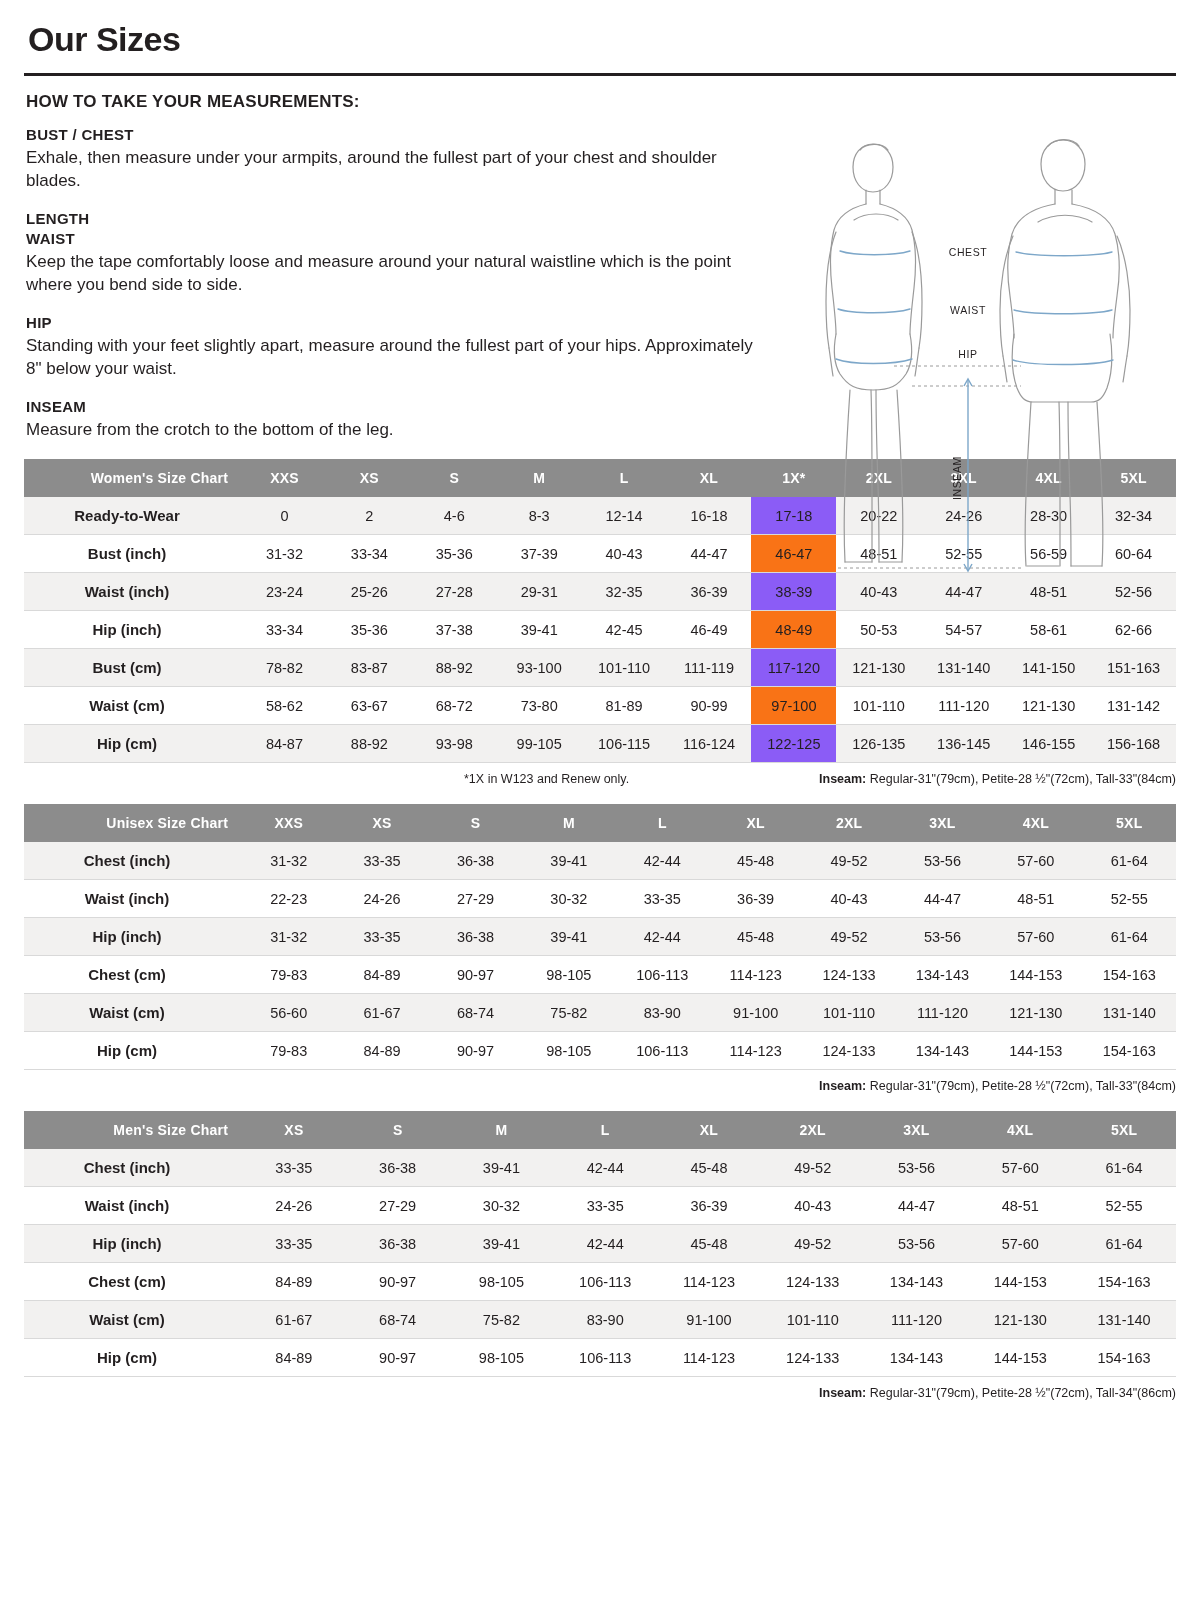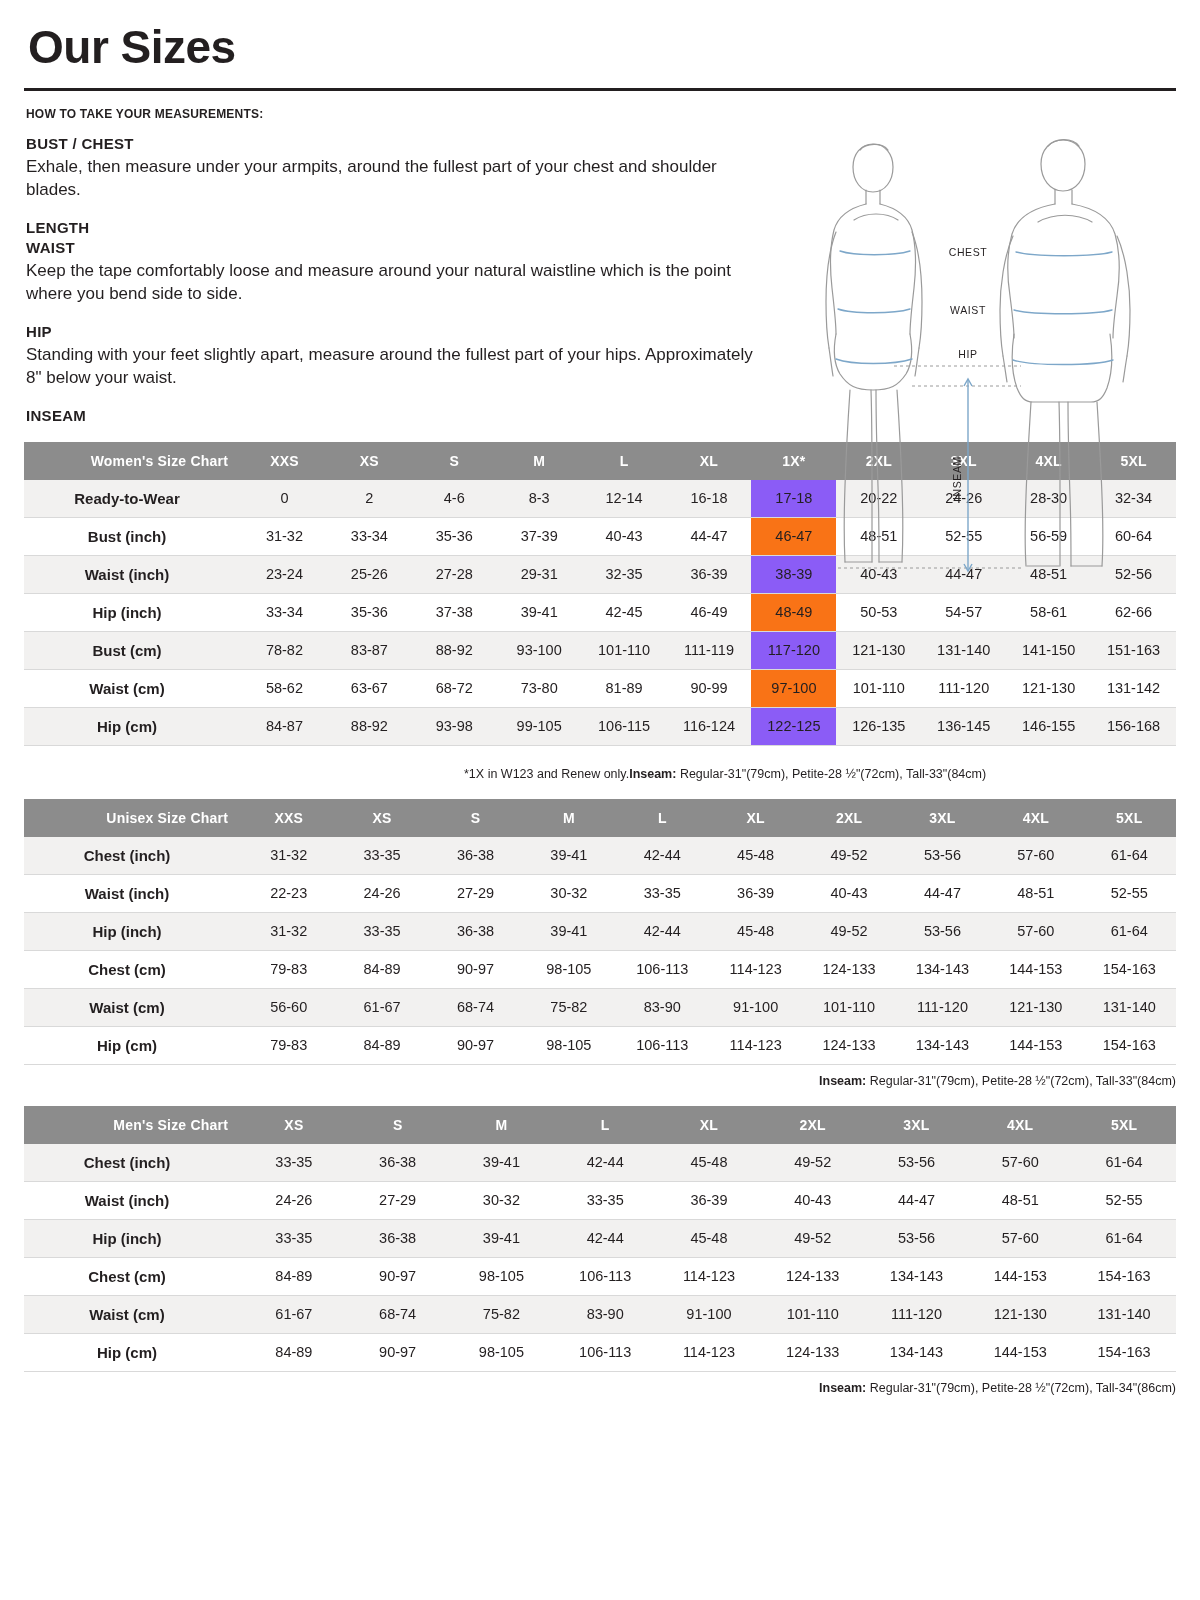--- a/index.html
+++ b/index.html
@@ -11,39 +11,39 @@
     color: #231f20;
   }
   .page {
     position: relative;
     width: 1200px; height: 1600px;
     padding: 0 24px;
   }
 
   
   .title {
-    font-size: 46px;
+    font-size: 34px;
     font-weight: bold;
     letter-spacing: -0.5px;
     margin: 20px 0 14px 4px;
   }
   .rule {
     height: 3px;
     background: #231f20;
     width: 1152px;
     margin: 0 0 16px 0;
   }
 
   
   .intro {
     width: 740px;
     margin-left: 2px;
   }
   .intro h2 {
-    font-size: 12px;
+    font-size: 17px;
     font-weight: bold;
     letter-spacing: 0.2px;
     margin: 0 0 14px 0;
   }
   .intro h3 {
     font-size: 15px;
     font-weight: bold;
     letter-spacing: 0.3px;
     margin: 0 0 3px 0;
   }
@@ -96,22 +96,23 @@
     font-weight: bold;
     padding-right: 14px;
     font-size: 15px;
   }
   tbody tr.shade td { background: #f2f1f0; }
   tbody td.hl { background: #f97316; }
   tbody tr.shade td.hl { background: #8b5cf6; }
 
   .note-row {
     display: flex;
+    justify-content: space-between;
     width: 1152px;
-    margin-top: 21px;
+    margin-top: 9px;
     font-size: 12.5px;
   }
   .note-left { margin-left: 440px; }
   .note-right { text-align: right; }
   .note-right b { font-weight: bold; }
   .note-only-right {
     width: 1152px;
     text-align: right;
     margin-top: 9px;
     font-size: 12.5px;
@@ -133,20 +134,21 @@
 
     <h3>LENGTH</h3>
 
     <h3>WAIST</h3>
     <p>Keep the tape comfortably loose and measure around your natural waistline which is the point where you bend side to side.</p>
 
     <h3>HIP</h3>
     <p>Standing with your feet slightly apart, measure around the fullest part of your hips. Approximately 8" below your waist.</p>
 
     <h3>INSEAM</h3>
+    <p>Measure from the crotch to the bottom of the leg.</p>
   </div>
 
   <div class="figures">
     <svg width="390" height="470" viewBox="0 0 390 470" xmlns="http://www.w3.org/2000/svg">
       <g fill="none" stroke="#9a9a9a" stroke-width="1.2" stroke-linejoin="round" stroke-linecap="round">
 
         <path d="M57 16 c12 0 20 10 20 23 c0 14 -8 25 -20 25 c-12 0 -20 -11 -20 -25 c0 -13 8 -23 20 -23 z"></path>
         <path d="M44 22 c6 -7 22 -8 28 0"></path>
 
         <path d="M50 62 l0 14 M64 62 l0 14"></path>

